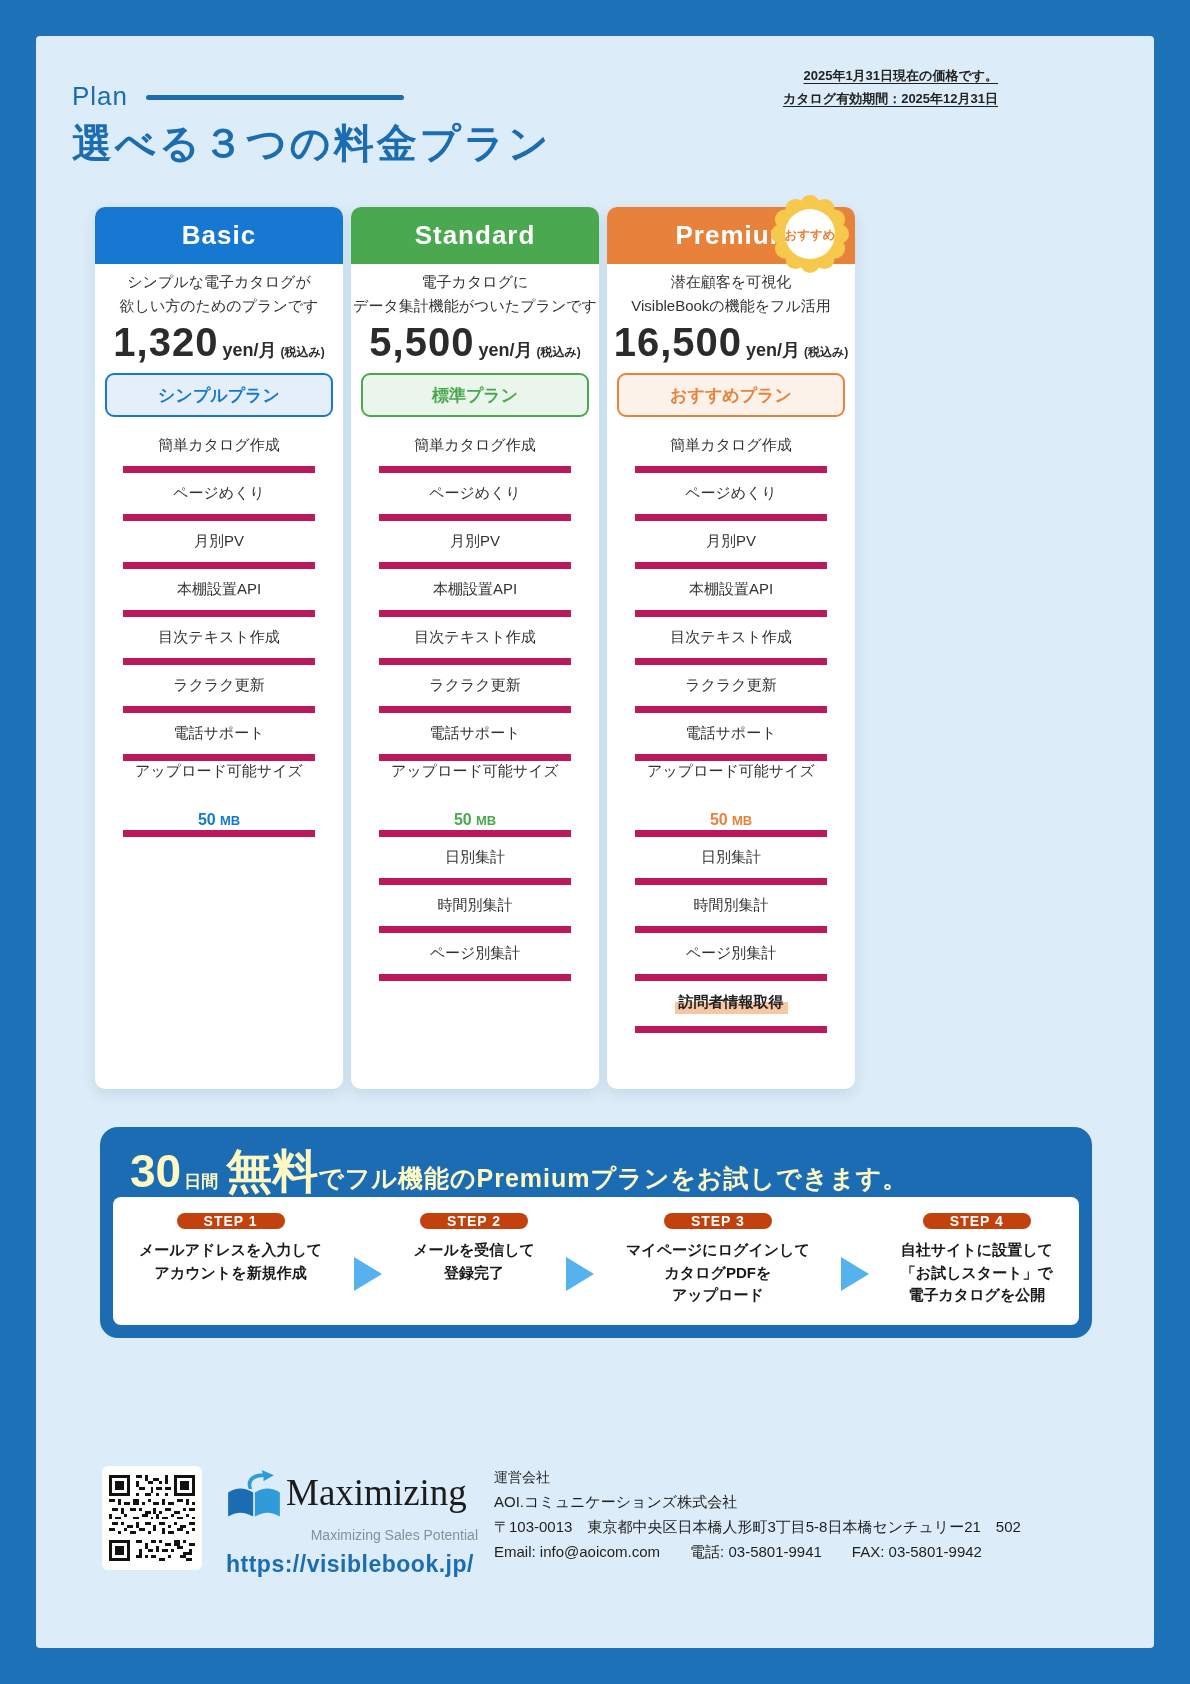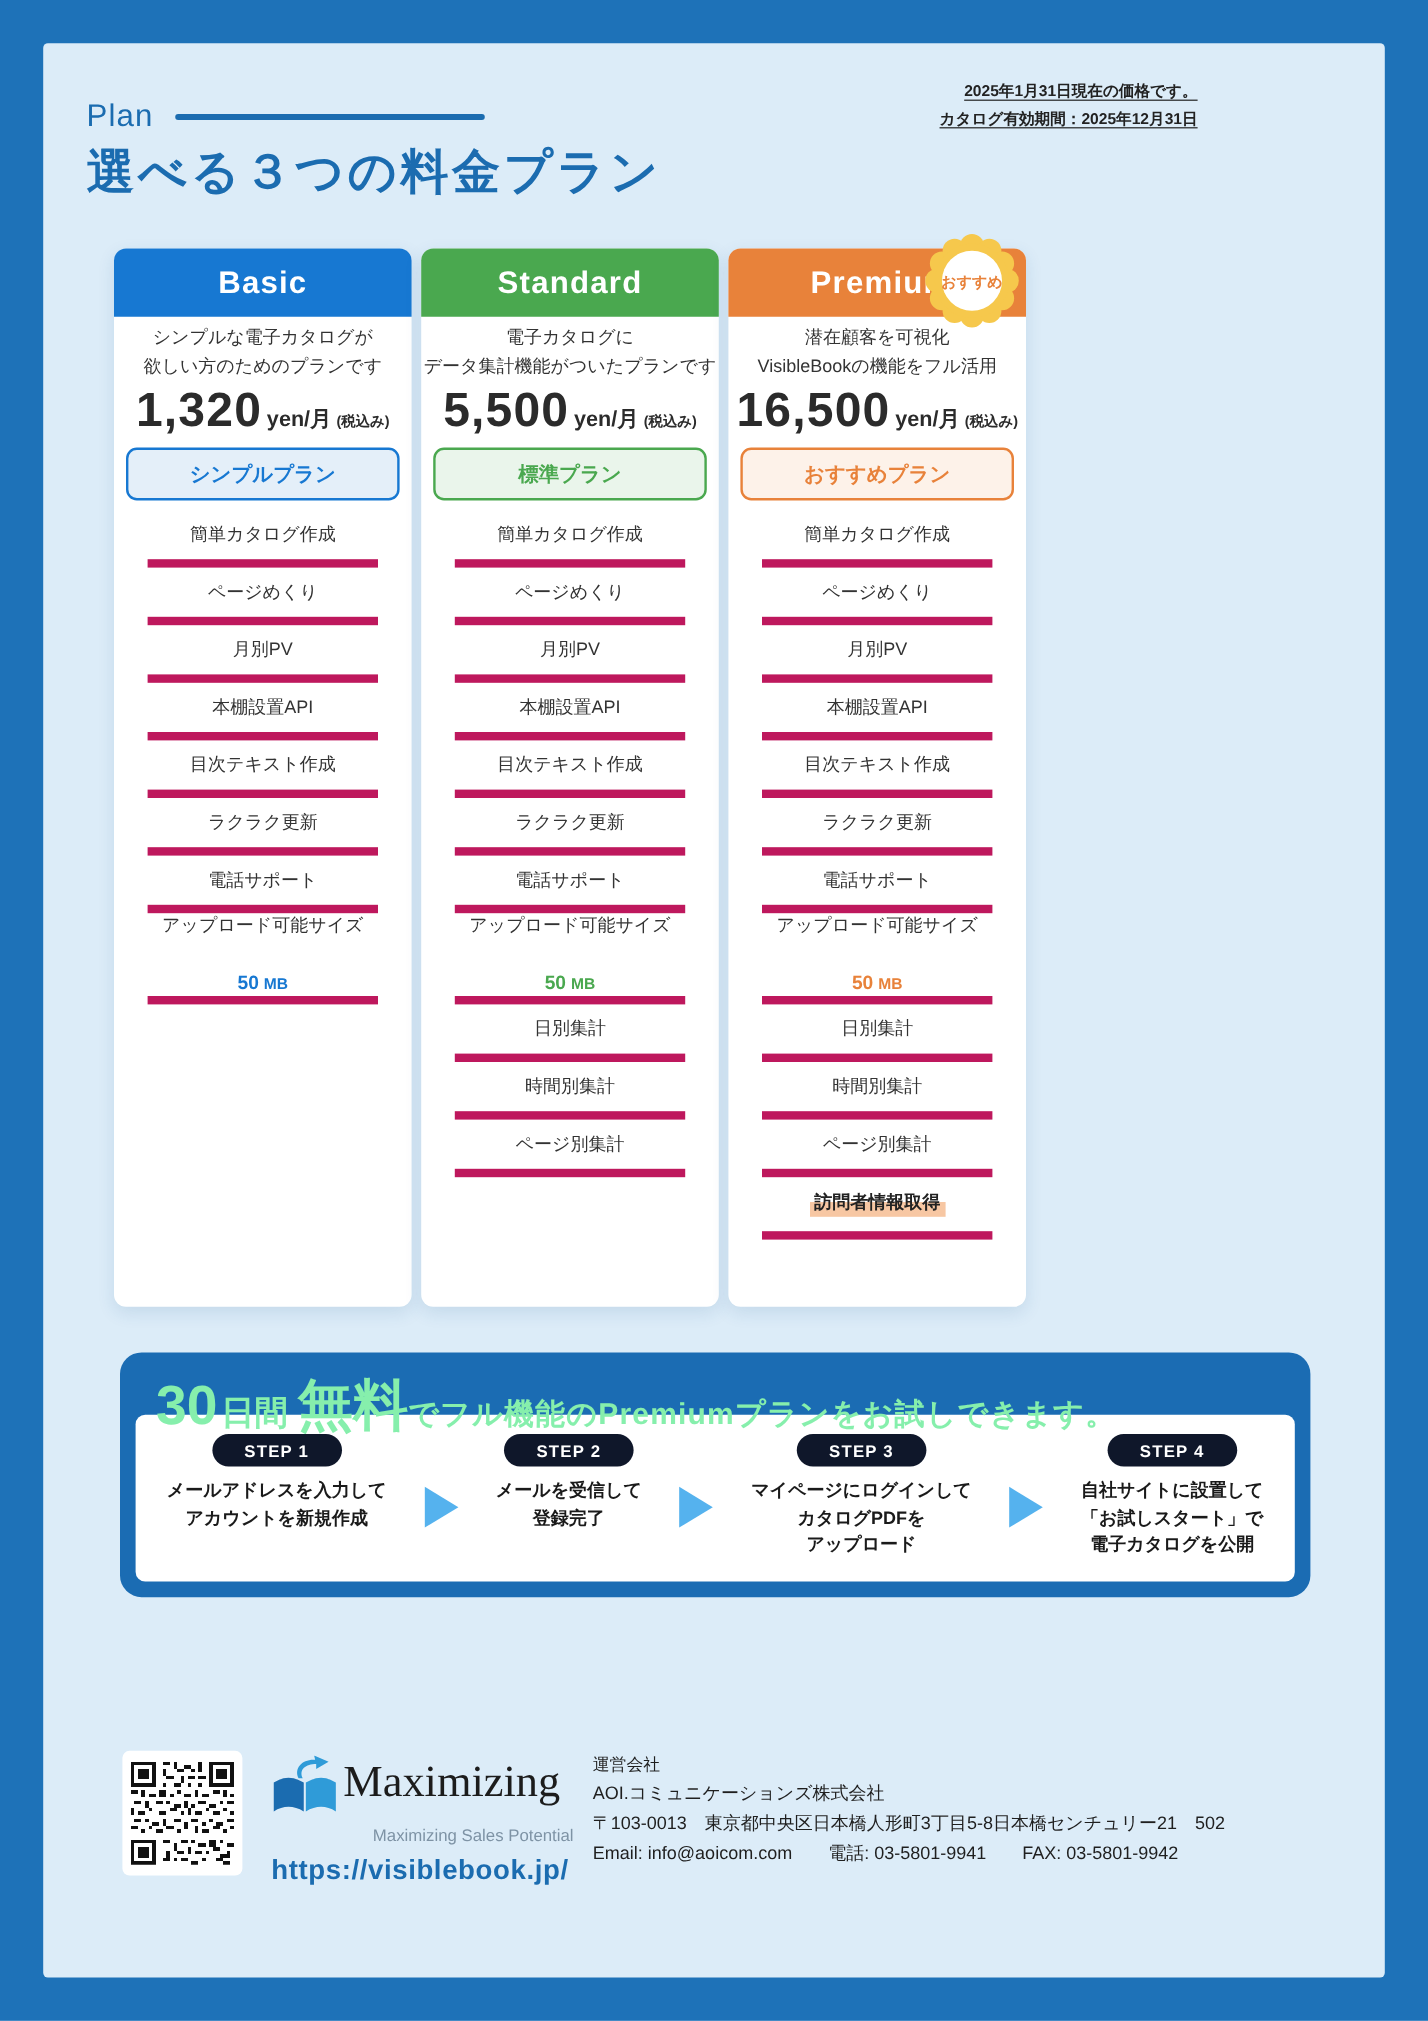--- a/index.html
+++ b/index.html
@@ -69,31 +69,31 @@
   .plan-standard .upload-val { color: #4aa84f; }
   .plan-premium  .upload-val { color: #e8823a; }
 
   .f-row.hl { min-height: 52px; font-weight: bold; color: #222; }
   .f-row.hl .marker { background: linear-gradient(transparent 42%, #f7c7a3 42%); padding: 0 4px 2px; }
 
   .rec-badge { position: absolute; top: -13px; right: 5px; width: 80px; height: 80px; }
 
   
   .banner { margin: 38px 0 0 64px; width: 992px; background: #1b6cb3; border-radius: 18px; padding-bottom: 13px; }
-  .banner-title { height: 52px; display: flex; align-items: baseline; padding: 14px 0 0 30px; color: #86efac; }
+  .banner-title { height: 70px; display: flex; align-items: baseline; padding: 14px 0 0 30px; color: #fef9c3; }
   .b-big { font-size: 46px; font-weight: 800; }
-  .b-small { font-size: 28px; font-weight: bold; margin: 0 8px 0 3px; }
+  .b-small { font-size: 17px; font-weight: bold; margin: 0 8px 0 3px; }
   .b-rest { font-size: 25px; font-weight: bold; letter-spacing: 1px; }
   .steps-box {
     background: #fff; border-radius: 8px; margin: 0 13px;
     padding: 16px 26px 18px; display: flex; align-items: flex-start; justify-content: space-between;
   }
   .step { display: flex; flex-direction: column; align-items: center; }
   .step-badge {
-    width: 108px; height: 27px; border-radius: 14px; background: #0f172a; color: #fff;
+    width: 108px; height: 16px; border-radius: 14px; background: #c2410c; color: #fff;
     font-size: 14px; font-weight: bold; letter-spacing: 1px;
     display: flex; align-items: center; justify-content: center;
   }
   .step-text { margin-top: 10px; font-size: 15px; font-weight: bold; line-height: 1.5; color: #1a1a1a; text-align: center; white-space: nowrap; }
   .arrow {
     width: 0; height: 0; margin: 44px 6px 0;
     border-left: 28px solid #55b2ee; border-top: 17px solid transparent; border-bottom: 17px solid transparent;
   }
 
   

